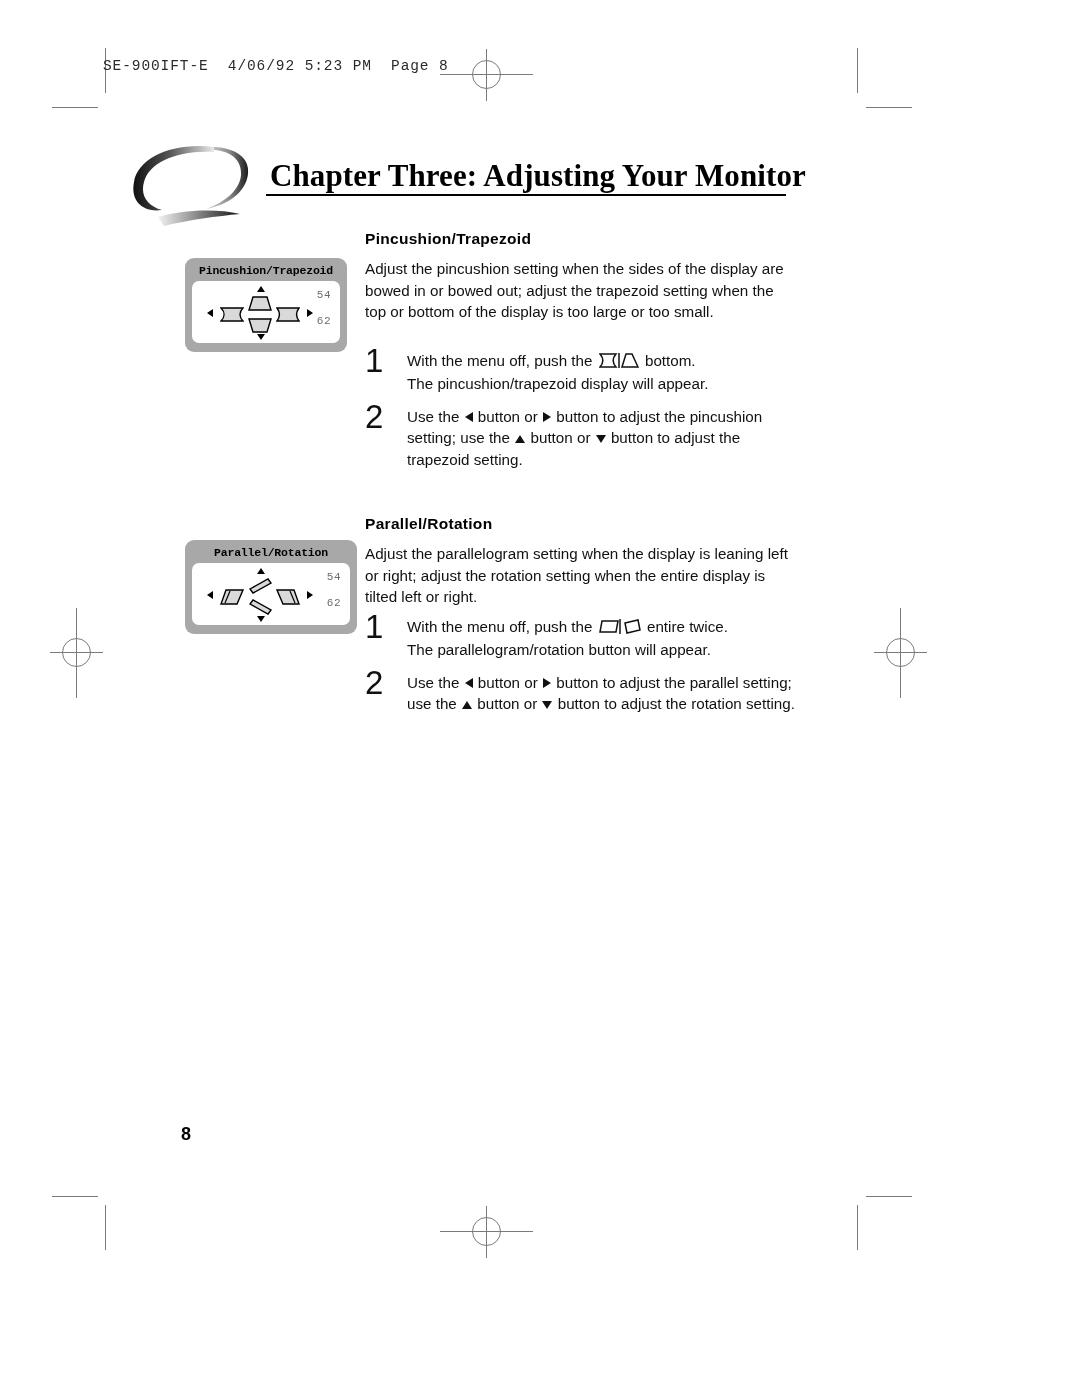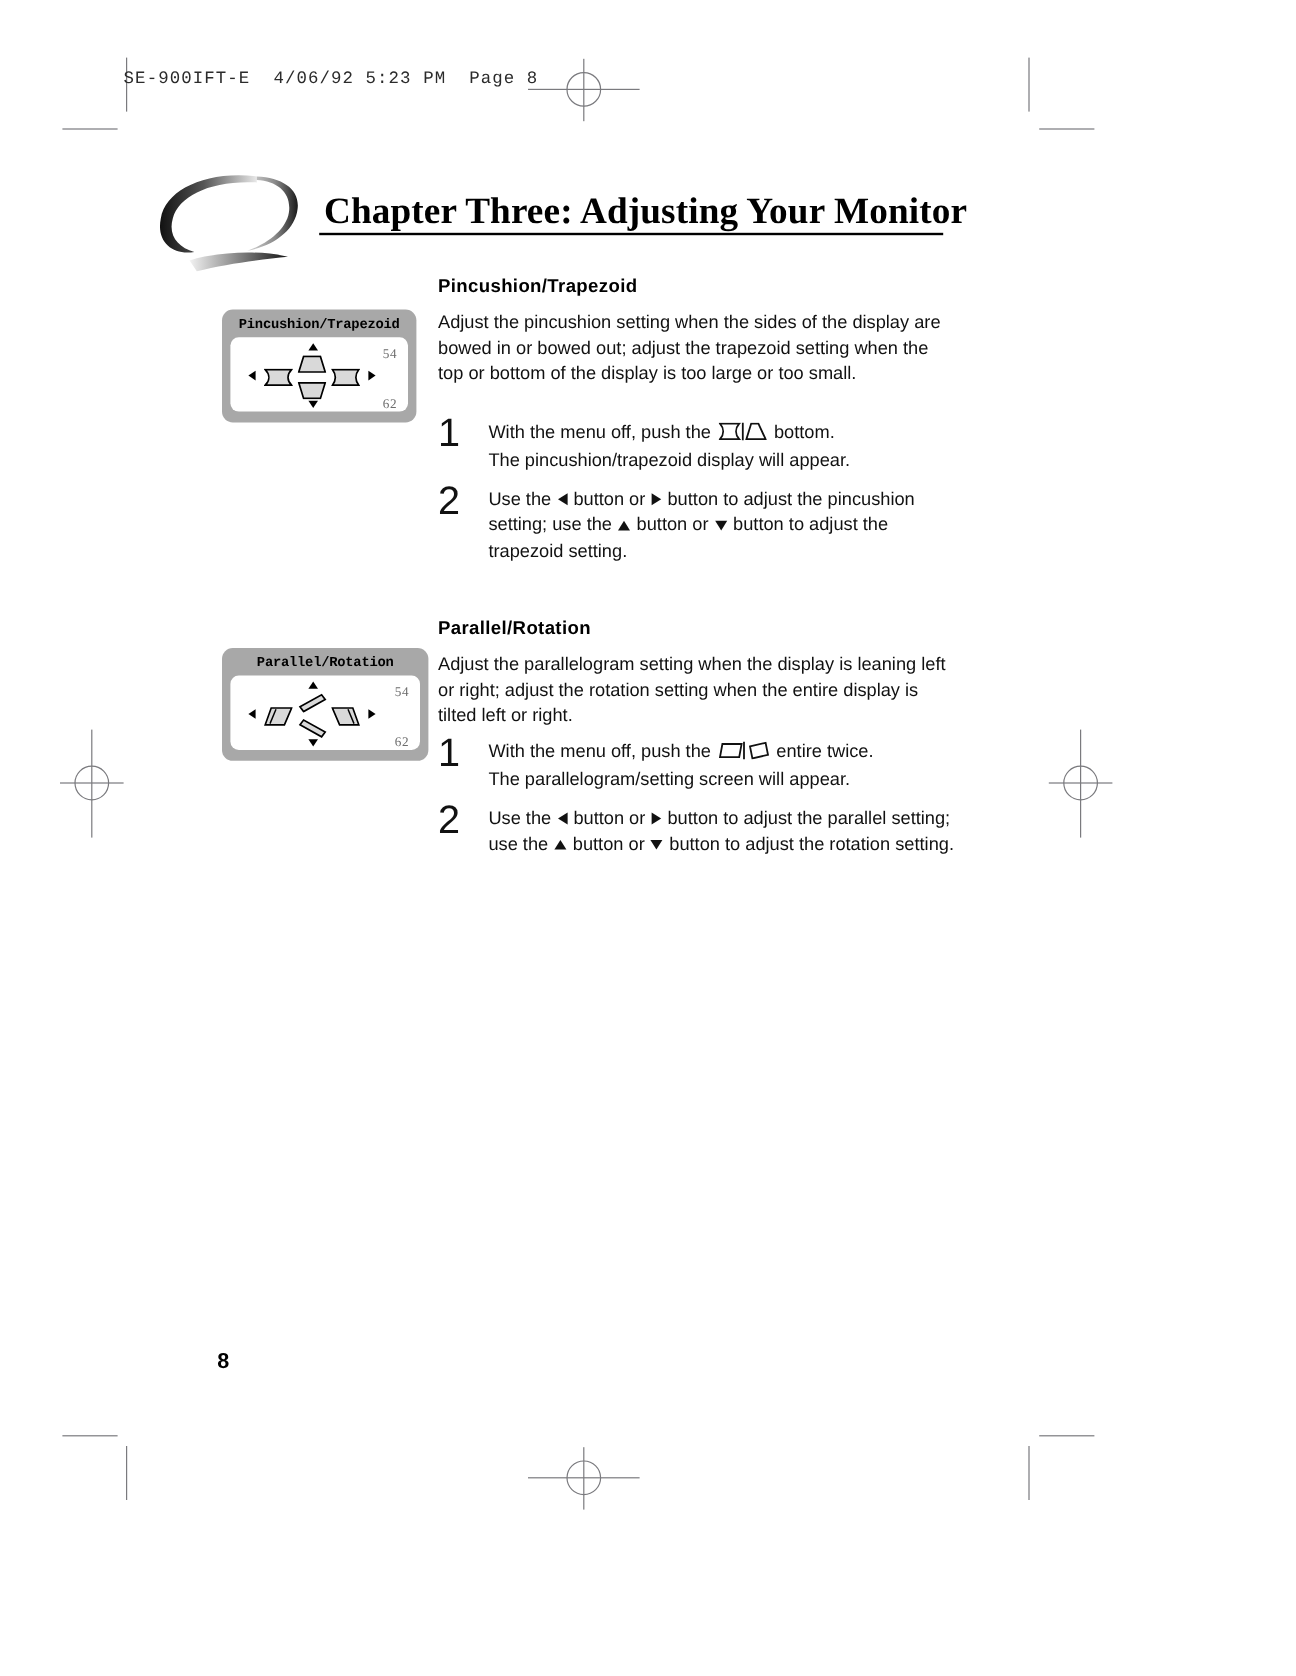--- a/index.html
+++ b/index.html
@@ -103,27 +103,27 @@
   .osd-screen {
     position: relative;
     background: #ffffff;
     border-radius: 7px;
     height: 62px;
     margin-top: 2px;
   }
   .osd-val {
     position: absolute;
     right: 9px;
-    font-family: Liberation Serif, serif;
+    font-family: Liberation Mono, monospace;
     font-size: 11px;
     color: #6d6d6d;
     letter-spacing: 0.5px;
   }
   .osd-val.top { top: 8px; }
-  .osd-val.bottom { bottom: 0; }
+  .osd-val.bottom { bottom: 16px; }
   .osd-cluster {
     position: absolute;
     left: 14px;
     top: 3px;
     width: 108px;
     height: 58px;
   }
   .osd-cluster .cell {
     position: absolute;
     display: flex;
@@ -416,21 +416,21 @@
   <div class="step-body">
     <span>With the menu off, push the</span>
     <span class="gl">
       <svg width="42" height="15" viewBox="0 0 42 15">
         <path d="M3 2 H19 L17 13 H1 Z" fill="none" stroke="#111" stroke-width="1.5"></path>
         <line x1="21" y1="0" x2="21" y2="15" stroke="#111" stroke-width="1.5"></line>
         <path d="M26 4 L39 1 L41 11 L28 14 Z" fill="none" stroke="#111" stroke-width="1.5"></path>
       </svg>
     </span>
     <span>entire twice.</span><br>
-    <span>The parallelogram/setting screen will appear.</span>
+    <span>The parallelogram/rotation button will appear.</span>
   </div>
 </div>
 
 <div class="step" style="left:365px; top:672px;">
   <div class="step-num">2</div>
   <div class="step-body">
     <span>Use the</span>
     <span class="tri tri-l"></span>
     <span>button or</span>
     <span class="tri tri-r"></span>

